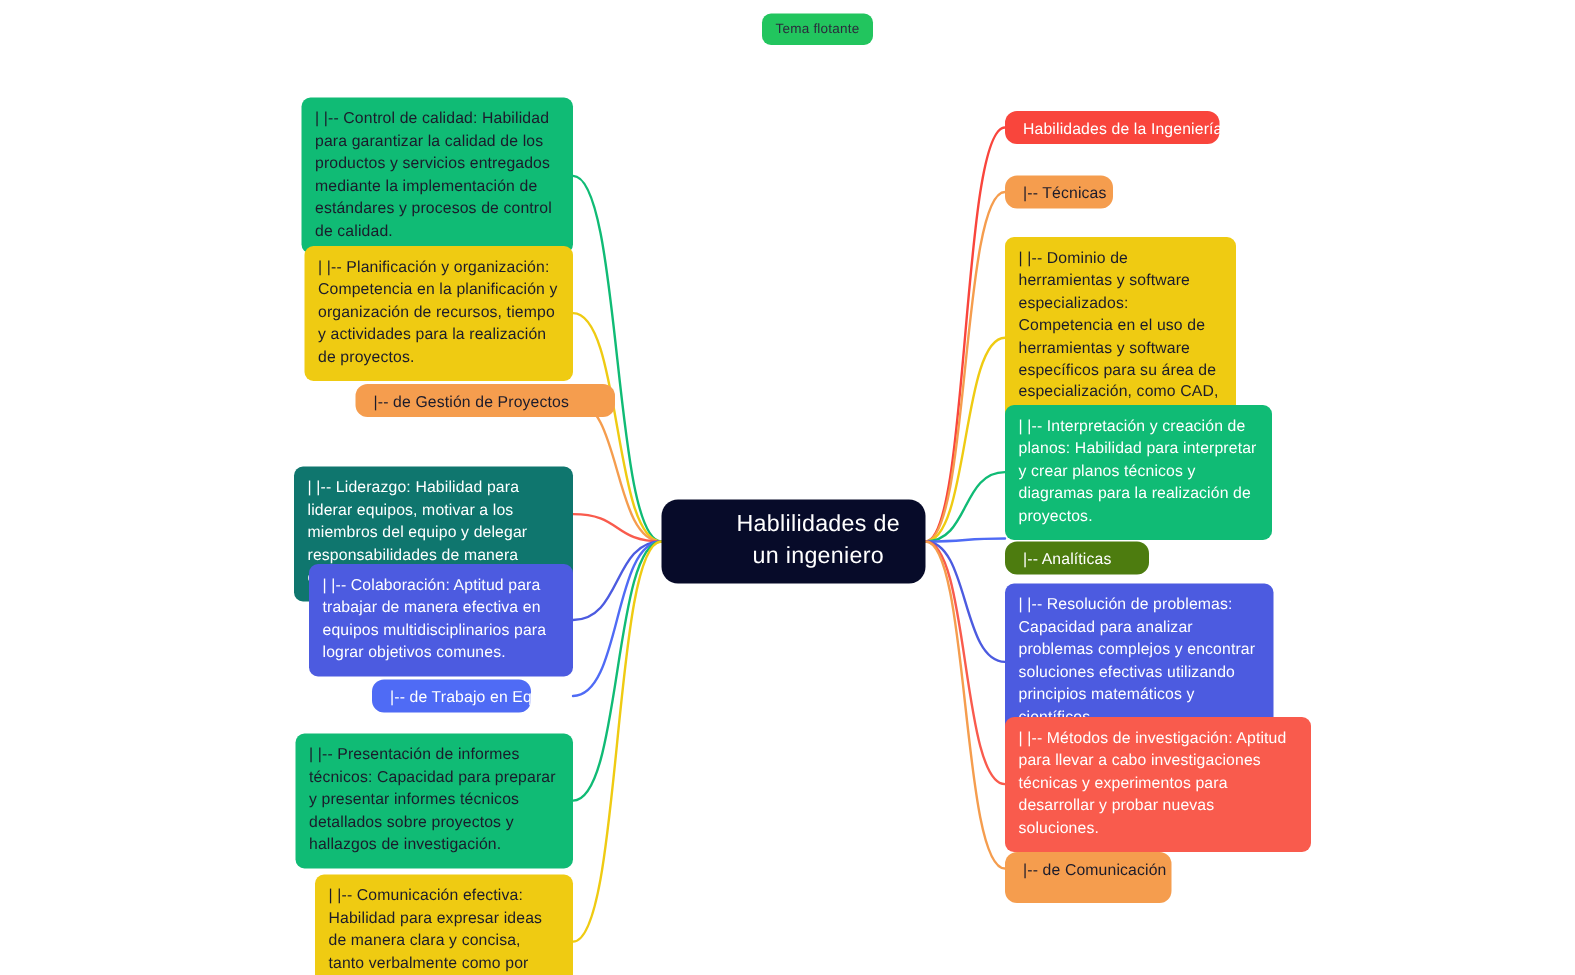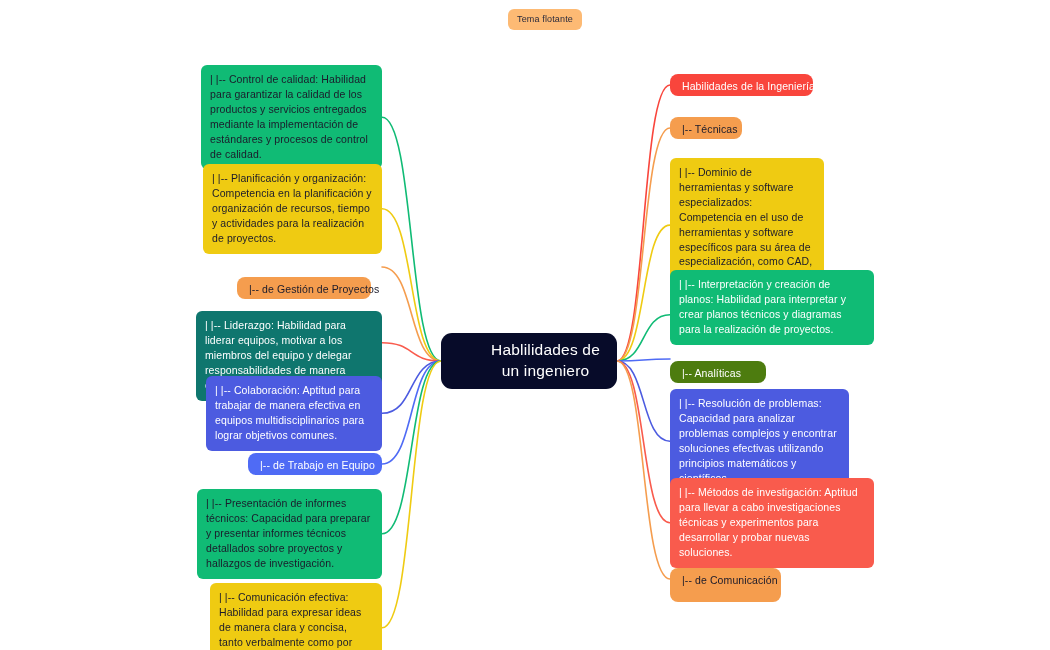--- a/index.html
+++ b/index.html
@@ -95,36 +95,36 @@
       <path d="M 441 361 C 408.55 361, 414.45 117.21875, 382 117.21875" fill="none" stroke="#10BB75" stroke-width="1.6" stroke-linecap="round"></path>
       <path d="M 441 361 C 408.55 361, 414.45 208.765625, 382 208.765625" fill="none" stroke="#EFCB12" stroke-width="1.6" stroke-linecap="round"></path>
       <path d="M 441 361 C 408.55 361, 414.45 267, 382 267" fill="none" stroke="#F59D4E" stroke-width="1.6" stroke-linecap="round"></path>
       <path d="M 441 361 C 408.55 361, 414.45 342.765625, 382 342.765625" fill="none" stroke="#F95B4D" stroke-width="1.6" stroke-linecap="round"></path>
       <path d="M 441 361 C 408.55 361, 414.45 413.3125, 382 413.3125" fill="none" stroke="#4C5BE0" stroke-width="1.6" stroke-linecap="round"></path>
       <path d="M 441 361 C 408.55 361, 414.45 464, 382 464" fill="none" stroke="#4F6BF5" stroke-width="1.6" stroke-linecap="round"></path>
       <path d="M 441 361 C 408.55 361, 414.45 533.765625, 382 533.765625" fill="none" stroke="#10BB75" stroke-width="1.6" stroke-linecap="round"></path>
       <path d="M 441 361 C 408.55 361, 414.45 627.765625, 382 627.765625" fill="none" stroke="#EFCB12" stroke-width="1.6" stroke-linecap="round"></path>
     </svg>
 
-  <div id="floating-topic" style="left: 508px; top: 9px; background: #fdba74; color: rgb(43, 43, 60);">Tema flotante</div>
+  <div id="floating-topic" style="left: 508px; top: 9px; background: #22c55e; color: rgb(43, 43, 60);">Tema flotante</div>
 
   <div id="center-node" style="left: 441px; top: 333px; width: 176px; height: 56px; background: rgb(7, 11, 41); color: rgb(255, 255, 255); padding-left: 47px;">Hablilidades de un ingeniero</div>
 
   <div id="node-layer">
       <div class="pill" style="left: 670px; top: 74px; width: 143px; height: 22px; background: rgb(249, 69, 60); color: rgb(255, 255, 255);"><span>Habilidades de la Ingeniería</span></div>
       <div class="pill" style="left: 670px; top: 117px; width: 72px; height: 22px; background: rgb(245, 157, 78); color: rgb(27, 27, 43);"><span>|-- Técnicas</span></div>
       <div class="node leaf" style="left: 670px; top: 158px; width: 154px; min-height: 94px; background: rgb(239, 203, 18); color: rgb(27, 27, 43);"><span>|  |-- Dominio de herramientas y software especializados: Competencia en el uso de herramientas y software específicos para su área de especialización, como CAD, MATLAB, etc.</span></div>
-      <div class="node leaf" style="left: 670px; top: 270px; width: 204px; min-height: 59px; background: rgb(16, 187, 117); color: rgb(255, 255, 255);"><span>|  |-- Interpretación y creación de planos: Habilidad para interpretar y crear planos técnicos y diagramas para la realización de proyectos.</span></div>
+      <div class="node leaf" style="left: 670px; top: 270px; width: 178px; min-height: 59px; background: rgb(16, 187, 117); color: rgb(255, 255, 255);"><span>|  |-- Interpretación y creación de planos: Habilidad para interpretar y crear planos técnicos y diagramas para la realización de proyectos.</span></div>
       <div class="pill" style="left: 670px; top: 361px; width: 96px; height: 22px; background: #4d7c0f; color: rgb(255, 255, 255);"><span>|-- Analíticas</span></div>
       <div class="node leaf" style="left: 670px; top: 389px; width: 179px; min-height: 72px; background: rgb(76, 91, 224); color: rgb(255, 255, 255);"><span>|  |-- Resolución de problemas: Capacidad para analizar problemas complejos y encontrar soluciones efectivas utilizando principios matemáticos y científicos.</span></div>
       <div class="node leaf" style="left: 670px; top: 478px; width: 204px; min-height: 72px; background: rgb(249, 91, 77); color: rgb(255, 255, 255);"><span>|  |-- Métodos de investigación: Aptitud para llevar a cabo investigaciones técnicas y experimentos para desarrollar y probar nuevas soluciones.</span></div>
       <div class="pill" style="left: 670px; top: 568px; width: 111px; height: 34px; background: rgb(245, 157, 78); color: rgb(27, 27, 43);"><span>|-- de Comunicación</span></div>
       <div class="node leaf" style="left: 201px; top: 65px; width: 181px; min-height: 85px; background: rgb(16, 187, 117); color: rgb(27, 27, 43);"><span>|  |-- Control de calidad: Habilidad para garantizar la calidad de los productos y servicios entregados mediante la implementación de estándares y procesos de control de calidad.</span></div>
       <div class="node leaf" style="left: 203px; top: 164px; width: 179px; min-height: 73px; background: rgb(239, 203, 18); color: rgb(27, 27, 43);"><span>|  |-- Planificación y organización: Competencia en la planificación y organización de recursos, tiempo y actividades para la realización de proyectos.</span></div>
-      <div class="pill" style="left: 237px; top: 256px; width: 134px; height: 22px; background: rgb(245, 157, 78); color: rgb(27, 27, 43); margin-top: 21px;"><span>|-- de Gestión de Proyectos</span></div>
+      <div class="pill" style="left: 237px; top: 256px; width: 173px; height: 22px; background: rgb(245, 157, 78); color: rgb(27, 27, 43);"><span>|-- de Gestión de Proyectos</span></div>
       <div class="node leaf" style="left: 196px; top: 311px; width: 186px; min-height: 59px; background: #0f766e; color: rgb(255, 255, 255);"><span>|  |-- Liderazgo: Habilidad para liderar equipos, motivar a los miembros del equipo y delegar responsabilidades de manera eficaz.</span></div>
       <div class="node leaf" style="left: 206px; top: 376px; width: 176px; min-height: 60px; background: rgb(76, 91, 224); color: rgb(255, 255, 255);"><span>|  |-- Colaboración: Aptitud para trabajar de manera efectiva en equipos multidisciplinarios para lograr objetivos comunes.</span></div>
-      <div class="pill" style="left: 248px; top: 453px; width: 134px; height: 22px; background: rgb(79, 107, 245); color: rgb(255, 255, 255); padding-left: 12px;"><span>|-- de Trabajo en Equipo</span></div>
+      <div class="pill" style="left: 248px; top: 453px; width: 106px; height: 22px; background: rgb(79, 107, 245); color: rgb(255, 255, 255); padding-left: 12px;"><span>|-- de Trabajo en Equipo</span></div>
       <div class="node leaf" style="left: 197px; top: 489px; width: 185px; min-height: 72px; background: rgb(16, 187, 117); color: rgb(27, 27, 43);"><span>|  |-- Presentación de informes técnicos: Capacidad para preparar y presentar informes técnicos detallados sobre proyectos y hallazgos de investigación.</span></div>
       <div class="node leaf" style="left: 210px; top: 583px; width: 172px; min-height: 60px; background: rgb(239, 203, 18); color: rgb(27, 27, 43);"><span>|  |-- Comunicación efectiva: Habilidad para expresar ideas de manera clara y concisa, tanto verbalmente como por escrito.</span></div>
     </div>
 
 </div>
 
 </body></html>

